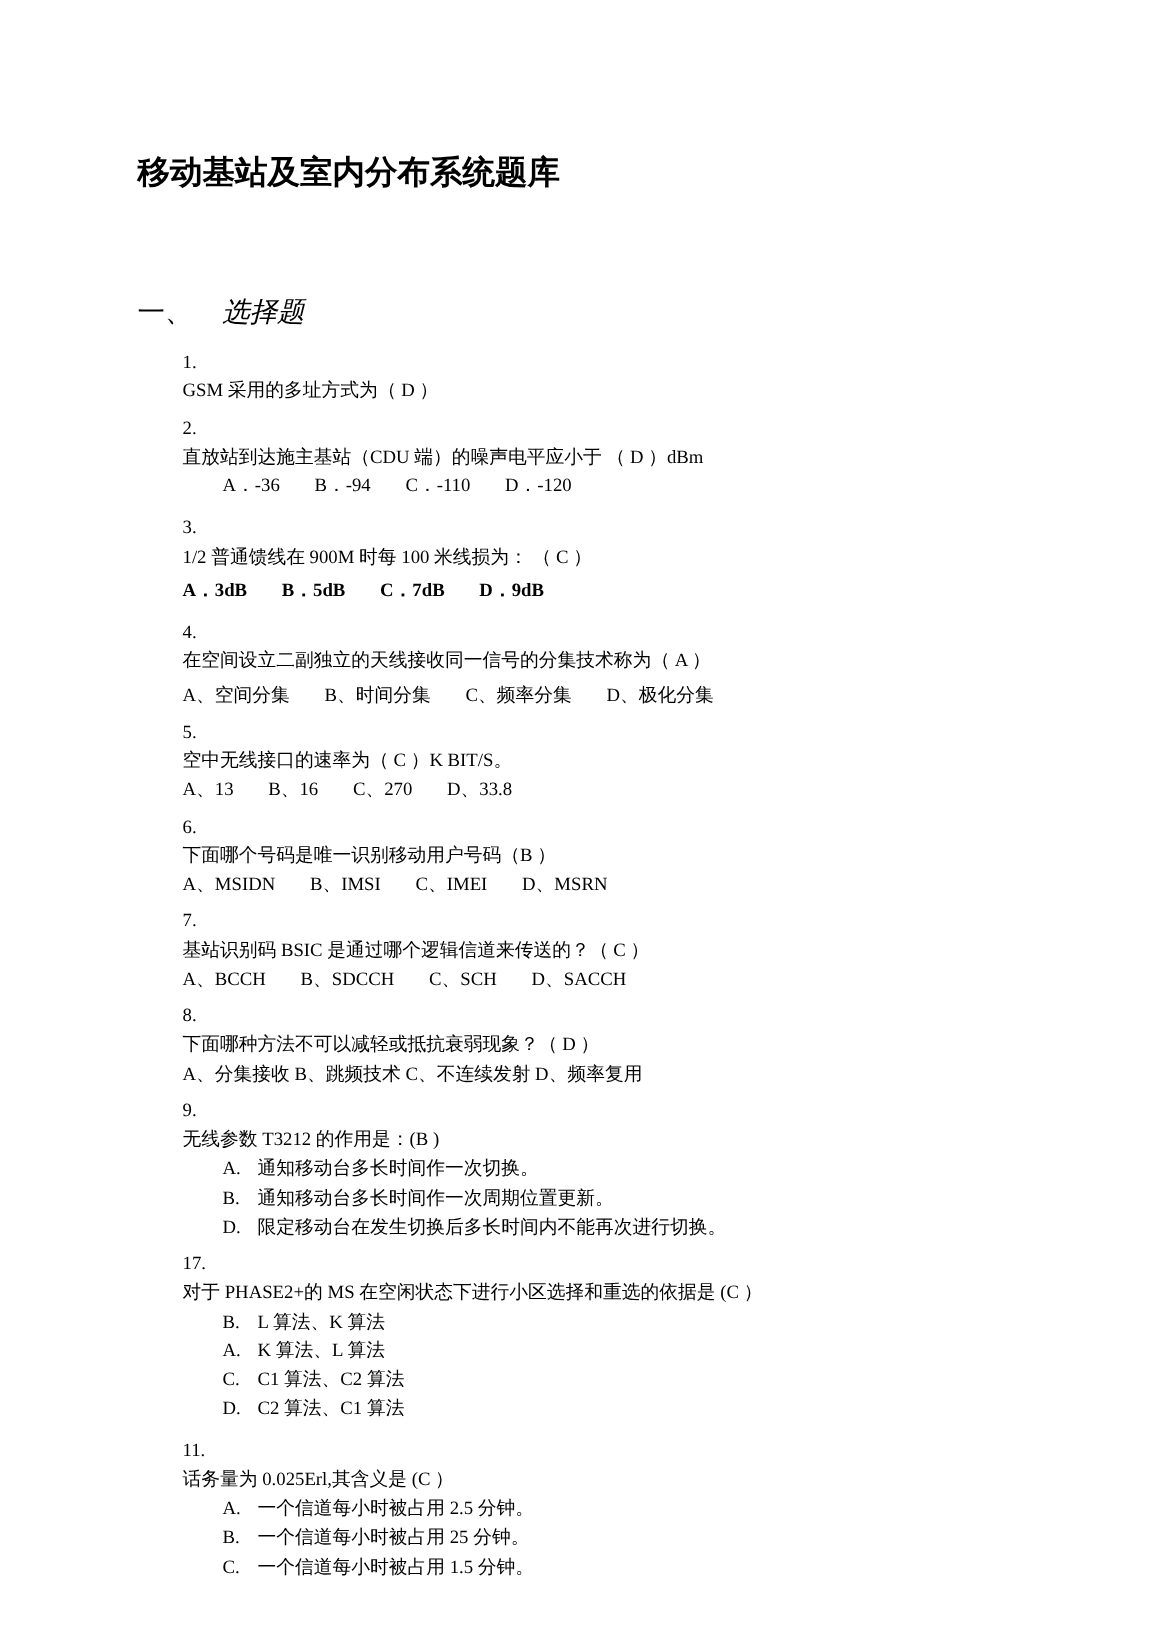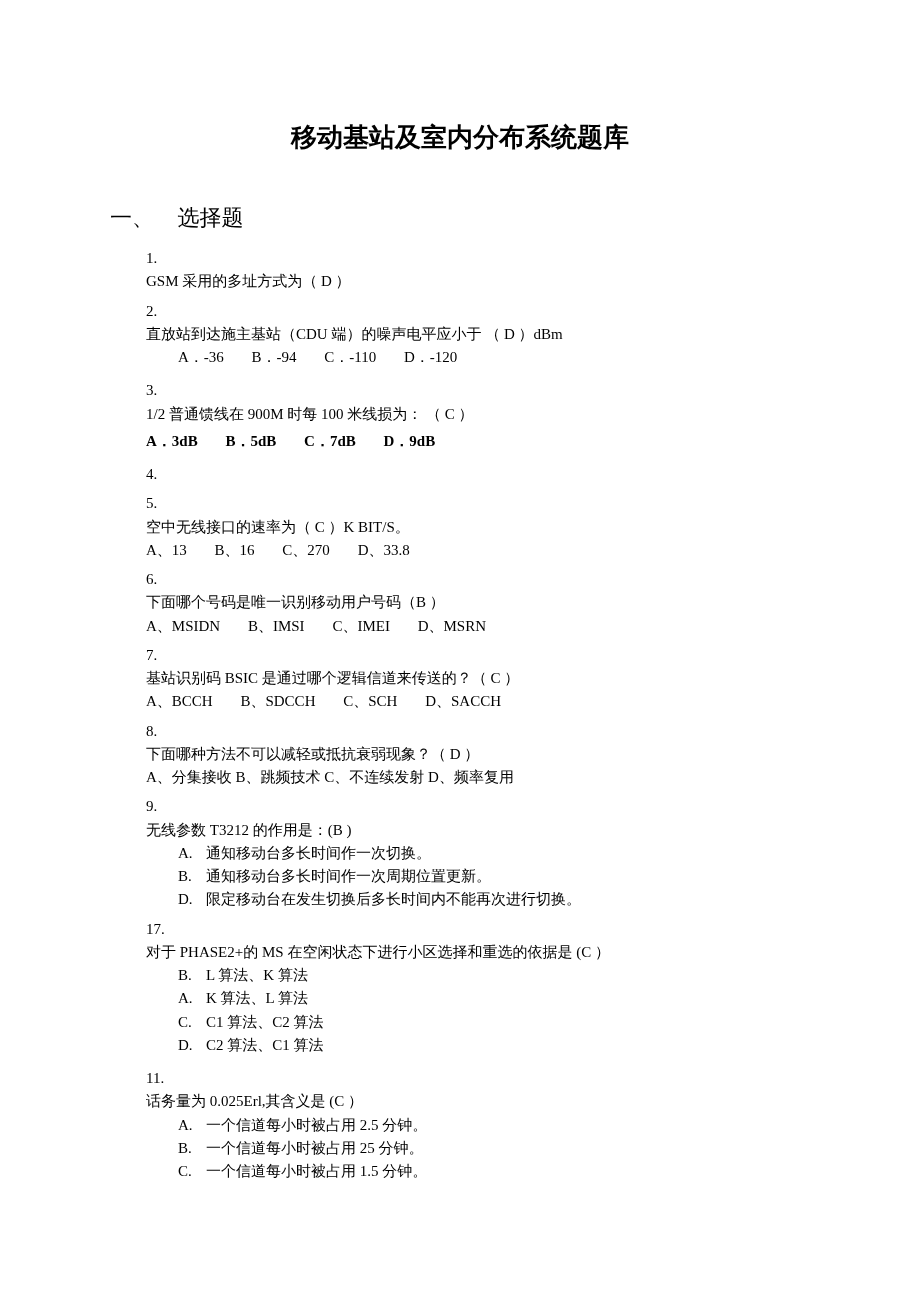--- a/index.html
+++ b/index.html
@@ -9,36 +9,37 @@
     width: 920px;
     font-family: "SimSun", "宋体", serif;
     color: #000;
   }
   .page {
     width: 920px;
     padding: 120px 110px 80px 110px;
     box-sizing: border-box;
   }
   .title {
-    text-align: center;
+    text-align: left;
     font-family: "SimHei", "黑体", sans-serif;
     font-size: 26px;
     font-weight: bold;
-    margin-bottom: 48px;
+    margin-bottom: 80px;
   }
   .section-heading {
     font-size: 22px;
     margin-bottom: 14px;
   }
   .section-num {
     display: inline-block;
   }
   .section-text {
     display: inline-block;
     margin-left: 18px;
+    font-style: italic;
   }
   .question-list {
     padding-left: 36px;
     font-size: 15px;
     line-height: 1.55;
   }
   .q {
     margin-top: 6px;
   }
   .q-num {
@@ -116,20 +117,29 @@
           <span class="opt">A．3dB</span>
           <span class="opt">B．5dB</span>
           <span class="opt">C．7dB</span>
           <span class="opt">D．9dB</span>
         </span>
       </span>
     </div>
 
     <div class="q gap">
       <span class="q-num">4.</span>
+      <span class="q-body">
+        <span class="q-stem">在空间设立二副独立的天线接收同一信号的分集技术称为（   A   ）</span>
+        <span class="q-opts" style="margin-top:4px;">
+          <span class="opt">A、空间分集</span>
+          <span class="opt">B、时间分集</span>
+          <span class="opt">C、频率分集</span>
+          <span class="opt">D、极化分集</span>
+        </span>
+      </span>
     </div>
 
     <div class="q">
       <span class="q-num">5.</span>
       <span class="q-body">
         <span class="q-stem">空中无线接口的速率为（    C ）K BIT/S。</span>
         <span class="q-opts">
           <span class="opt">A、13</span>
           <span class="opt">B、16</span>
           <span class="opt">C、270</span>

